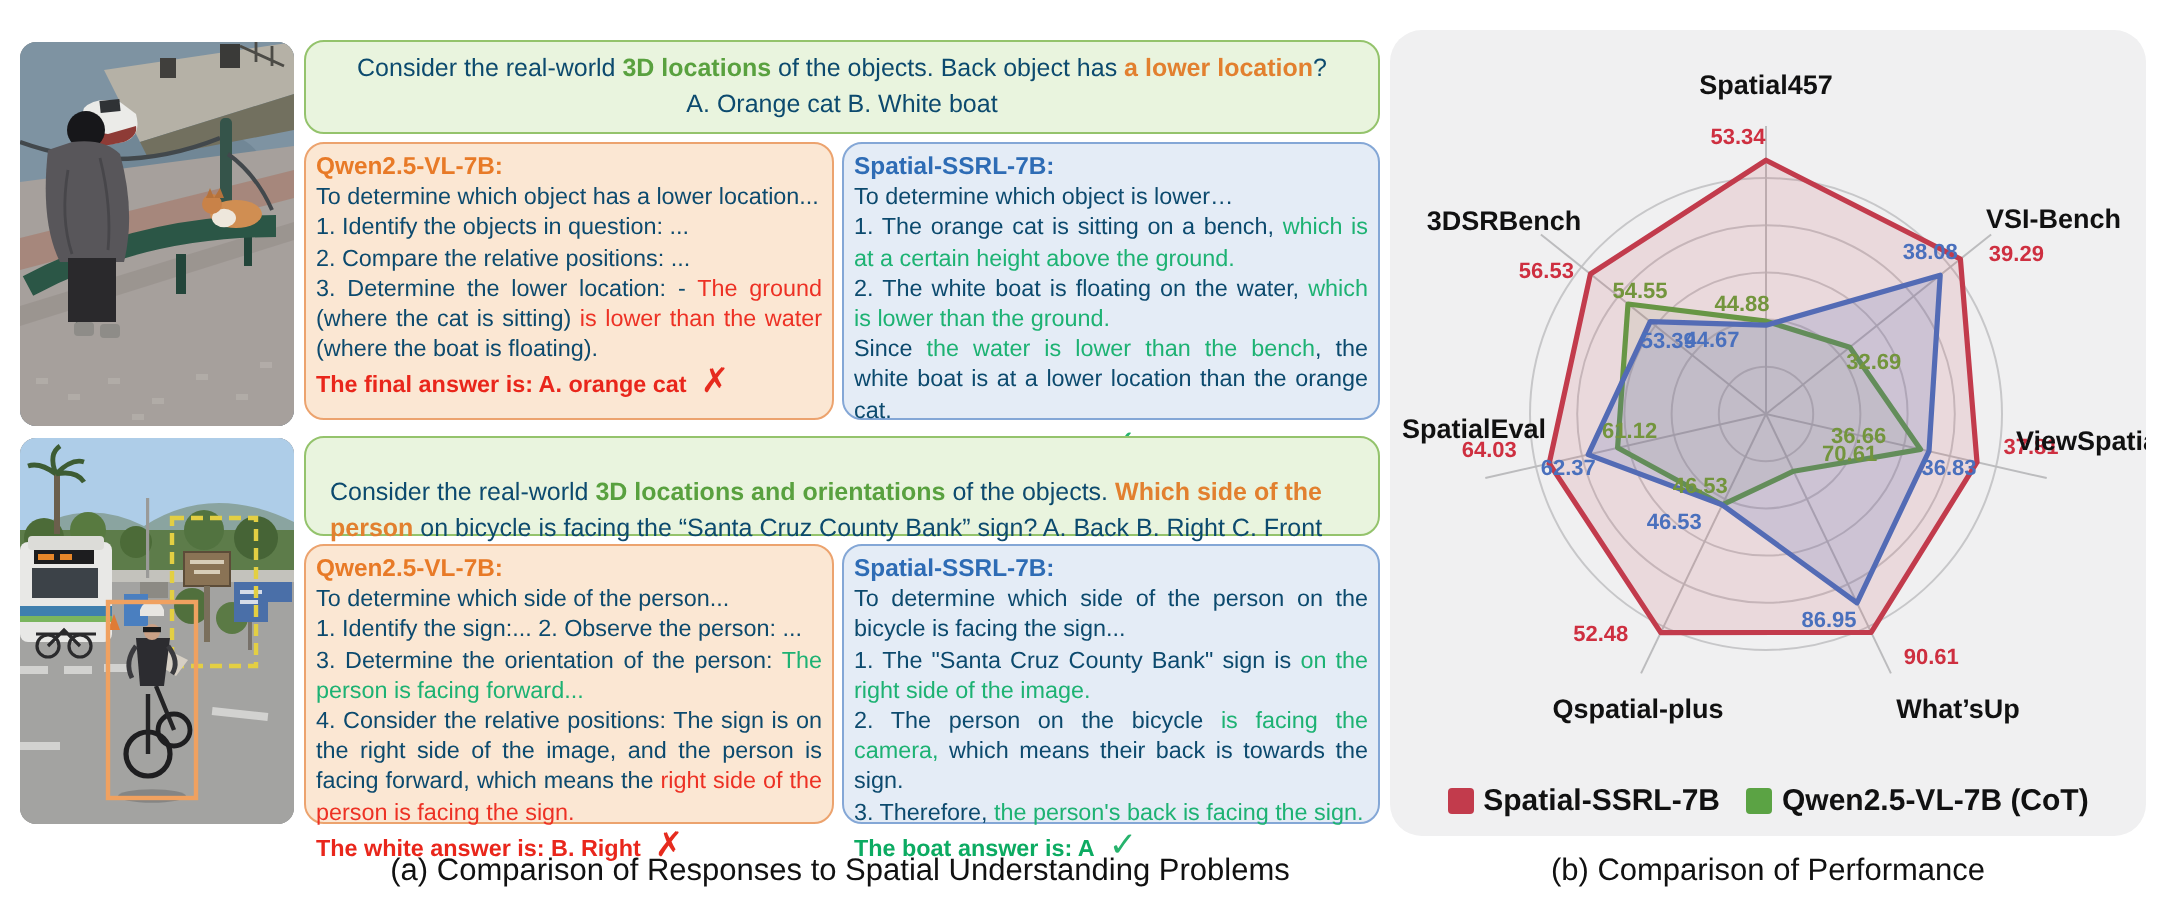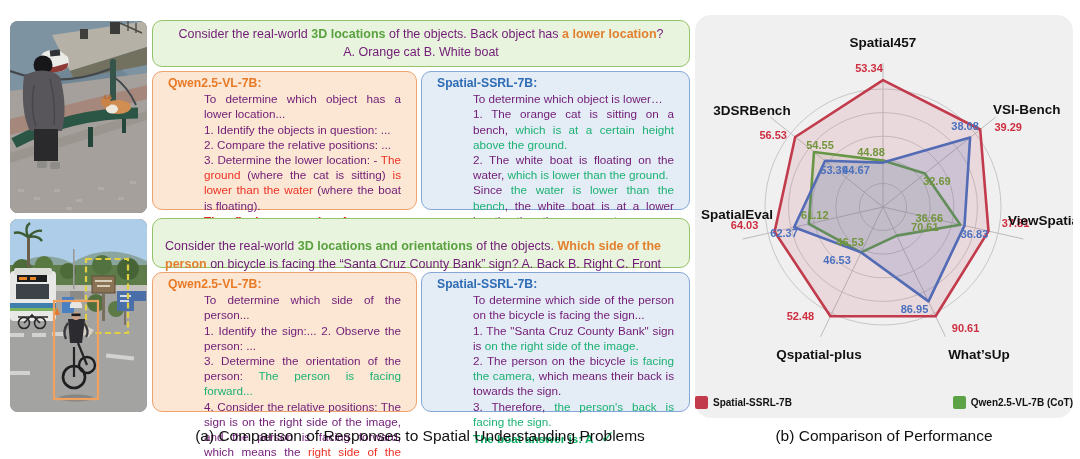--- a/index.html
+++ b/index.html
@@ -13,53 +13,53 @@
   .photo svg{display:block;}
 
   
   .qbox{position:absolute;box-sizing:border-box;background:#e9f4de;border:1.6px solid #94c36c;
         border-radius:10px;font-size:12.5px;line-height:18px;padding:4px 12px;}
   #q1{left:152px;top:20px;width:538px;height:47px;text-align:center;}
   #q2{left:152px;top:218px;width:538px;height:50px;padding-top:18px;}
 
   
   .rbox{position:absolute;box-sizing:border-box;border-radius:10px;font-size:11.7px;line-height:15.2px;
-        padding:4px 15px;}
-  .rbox .rbody{text-align:justify;margin-left:36px;}
+        padding:4px 5px;}
+  .rbox .rbody{text-align:justify;}
   .qwen{background:#fbe7d3;border:1.6px solid #eca36e;}
   .ssrl{background:#e4ecf6;border:1.6px solid #84a7d6;}
   #qwen1{left:152px;top:71px;width:265px;height:139px;}
   #ssrl1{left:421px;top:71px;width:269px;height:139px;}
   #qwen2{left:152px;top:272px;width:265px;height:140px;}
   #ssrl2{left:421px;top:272px;width:269px;height:140px;}
   .rtitle{font-weight:bold;font-size:12.2px;}
   .qwen .rtitle{color:#e87a27;}
   .ssrl .rtitle{color:#2e6cb5;}
 
   
-  .sg-k{color:#701a75;}
+  .sg-k{color:#0c4a6e;}
   .sg-g{color:#1db273;}
   .sg-r{color:#ed3124;}
   .sg-rb{color:#e9261b;font-weight:bold;}
   .sg-gb{color:#0cab62;font-weight:bold;}
   .sg-qg{color:#59a13f;font-weight:bold;}
   .sg-qo{color:#e2802f;font-weight:bold;}
   .sg-cross{color:#e62b1e;font-weight:bold;font-size:17px;padding-left:7px;line-height:1;}
   .sg-check{color:#27b36d;font-weight:bold;font-size:17px;padding-left:7px;line-height:1;}
 
   
   .caption{position:absolute;font-size:15.5px;color:#111;text-align:center;}
   #caption-a{left:105px;top:427px;width:630px;}
   #caption-b{left:695px;top:427px;width:378px;}
 
   
   #panel-b{position:absolute;left:695px;top:15px;width:378px;height:403px;background:#f0f0f1;border-radius:16px;}
   #radar{position:absolute;left:0;top:2px;}
-  #legend{position:absolute;left:0;bottom:9px;width:100%;display:flex;justify-content:space-between;gap:13px;
-          font-size:10px;font-weight:bold;color:#111;}
+  #legend{position:absolute;left:0;bottom:9px;width:100%;display:flex;justify-content:center;gap:13px;
+          font-size:15px;font-weight:bold;color:#111;}
   .lg-item{display:flex;align-items:center;gap:5px;}
   .lg-sw{width:13px;height:13px;border-radius:2px;display:inline-block;}
 </style>
 </head>
 <body>
 
 <div class="fig">
 
   <div class="photo" id="photo1">
     <svg viewBox="0 0 137 192" width="137" height="192">

